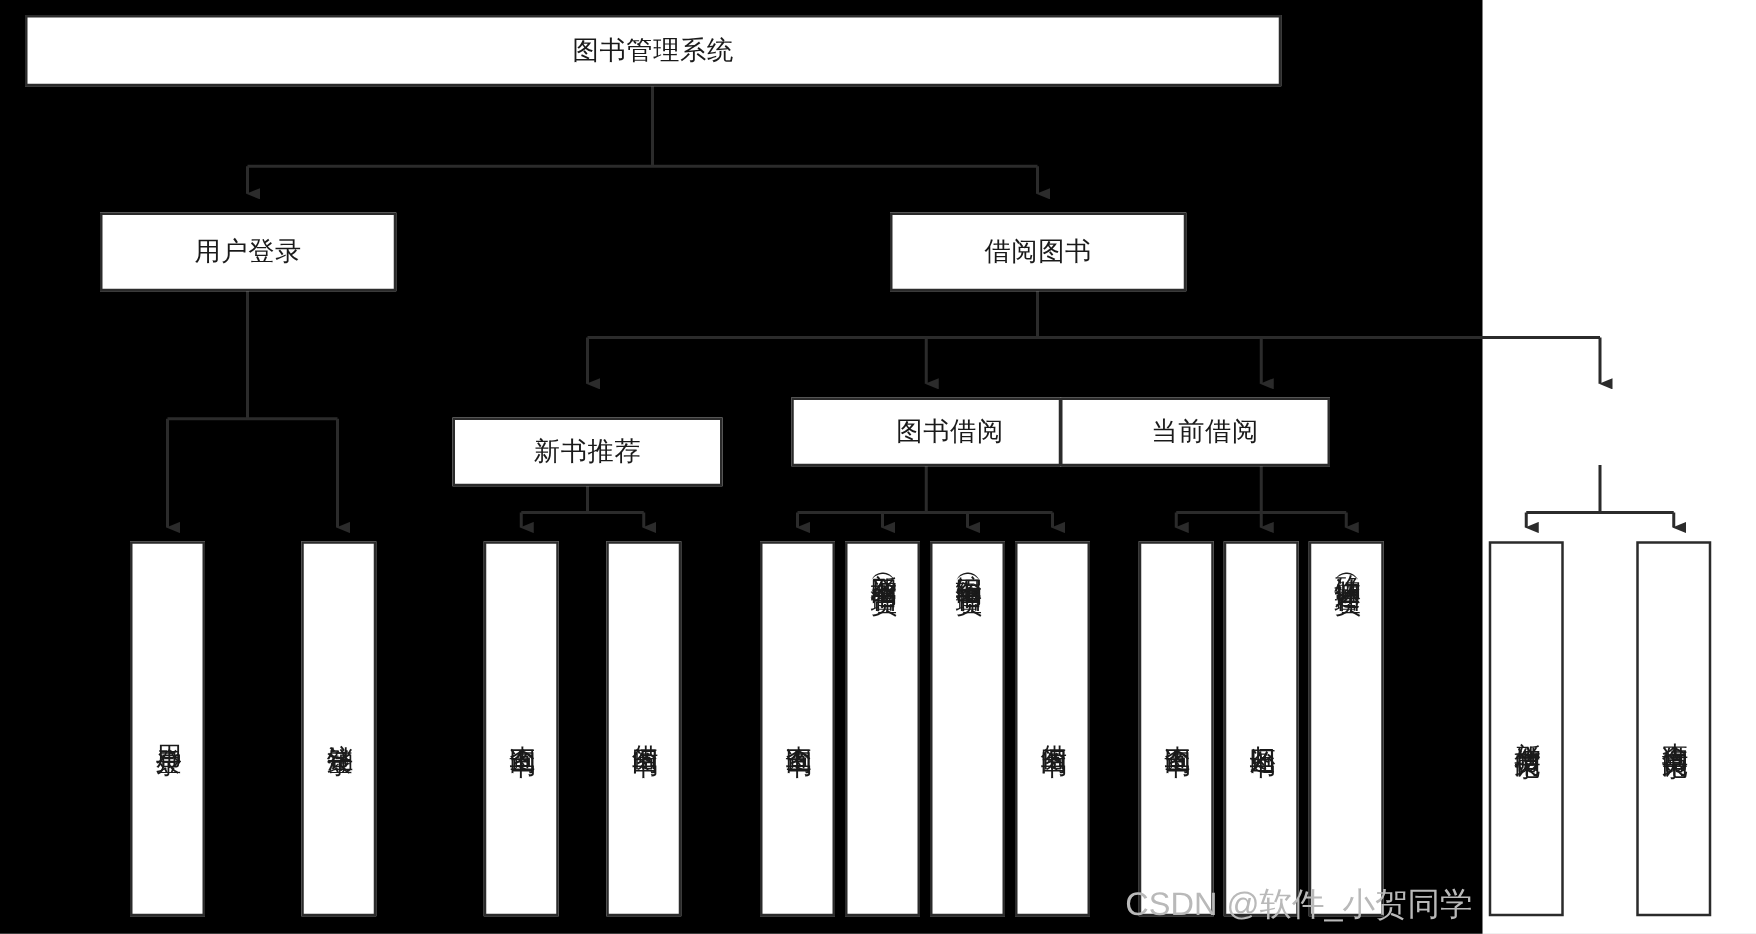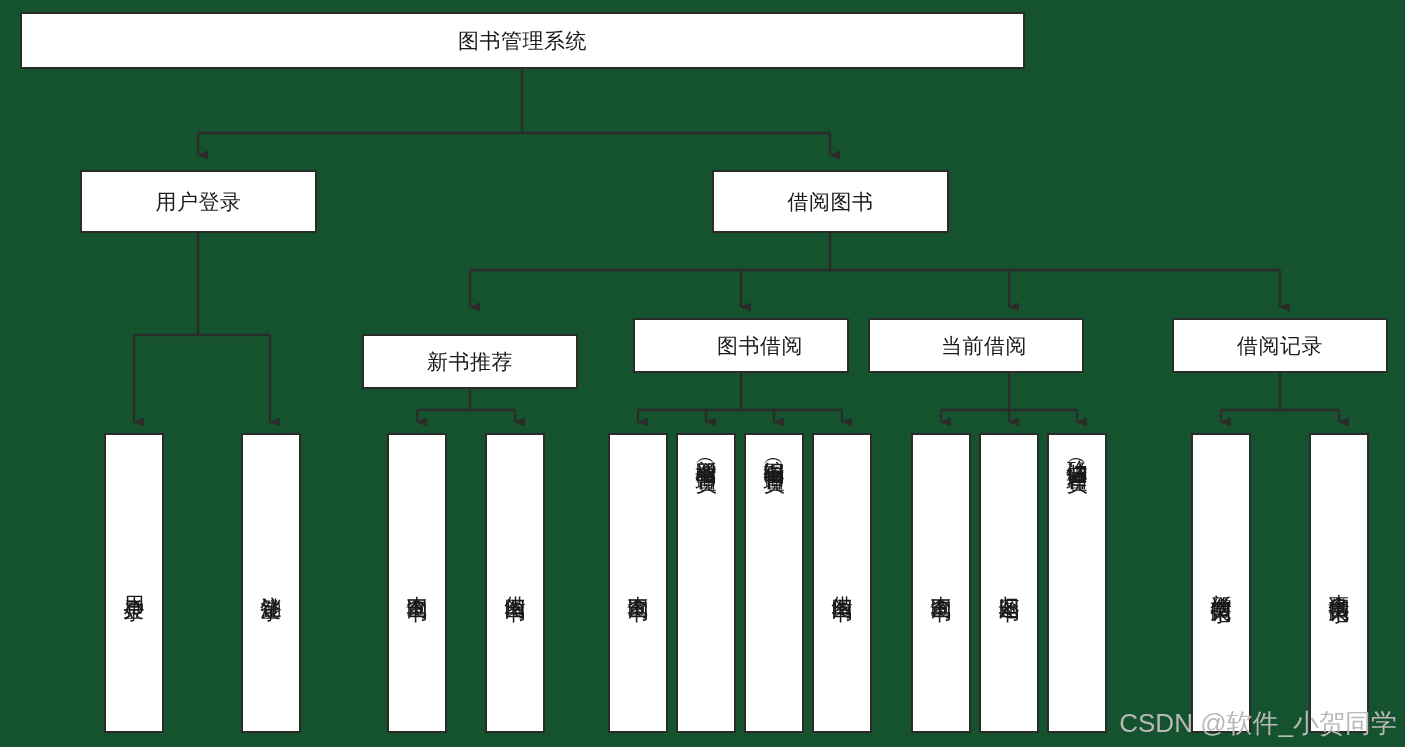--- a/index.html
+++ b/index.html
@@ -8,23 +8,23 @@
     background: #ffffff;
   }
   body {
     width: 1405px;
     height: 747px;
     font-family: "Liberation Sans", "DejaVu Sans", sans-serif;
     overflow: hidden;
   }
   #diagram-root {
     position: relative;
-    width: 1405px;
+    width: 1186px;
     height: 747px;
-    background: #14532d;
+    background: #000000;
   }
   #diagram-svg {
     position: absolute;
     left: 0;
     top: 0;
     width: 1405px;
     height: 747px;
   }
   .node-box {
     position: absolute;
@@ -142,27 +142,24 @@
   </div>
 
   <div class="node-box" style="left:362px; top:334px; width:216px; height:55px;">
     <span class="node-label h-label">新书推荐</span>
   </div>
 
   <div class="node-box" style="left:633px; top:318px; width:216px; height:55px;padding-left:38px;">
     <span class="node-label h-label">图书借阅</span>
   </div>
 
-  <div class="node-box" style="left:868px; top:318px; width:216px; height:55px;padding-left:16px;">
+  <div class="node-box" style="left:848px; top:318px; width:216px; height:55px;padding-left:16px;">
     <span class="node-label h-label">当前借阅</span>
   </div>
 
-  <div class="node-box" style="left:1172px; top:318px; width:216px; height:55px;">
-    <span class="node-label h-label">借阅记录</span>
-  </div>
 
   <div class="node-box leaf-box centered" style="left:104px; top:433px; width:60px; height:300px;">
     <span class="node-label v-label">用户登录</span>
   </div>
 
   <div class="node-box leaf-box centered" style="left:241px; top:433px; width:60px; height:300px;">
     <span class="node-label v-label">注销登录</span>
   </div>
 
   <div class="node-box leaf-box centered" style="left:387px; top:433px; width:60px; height:300px;">

